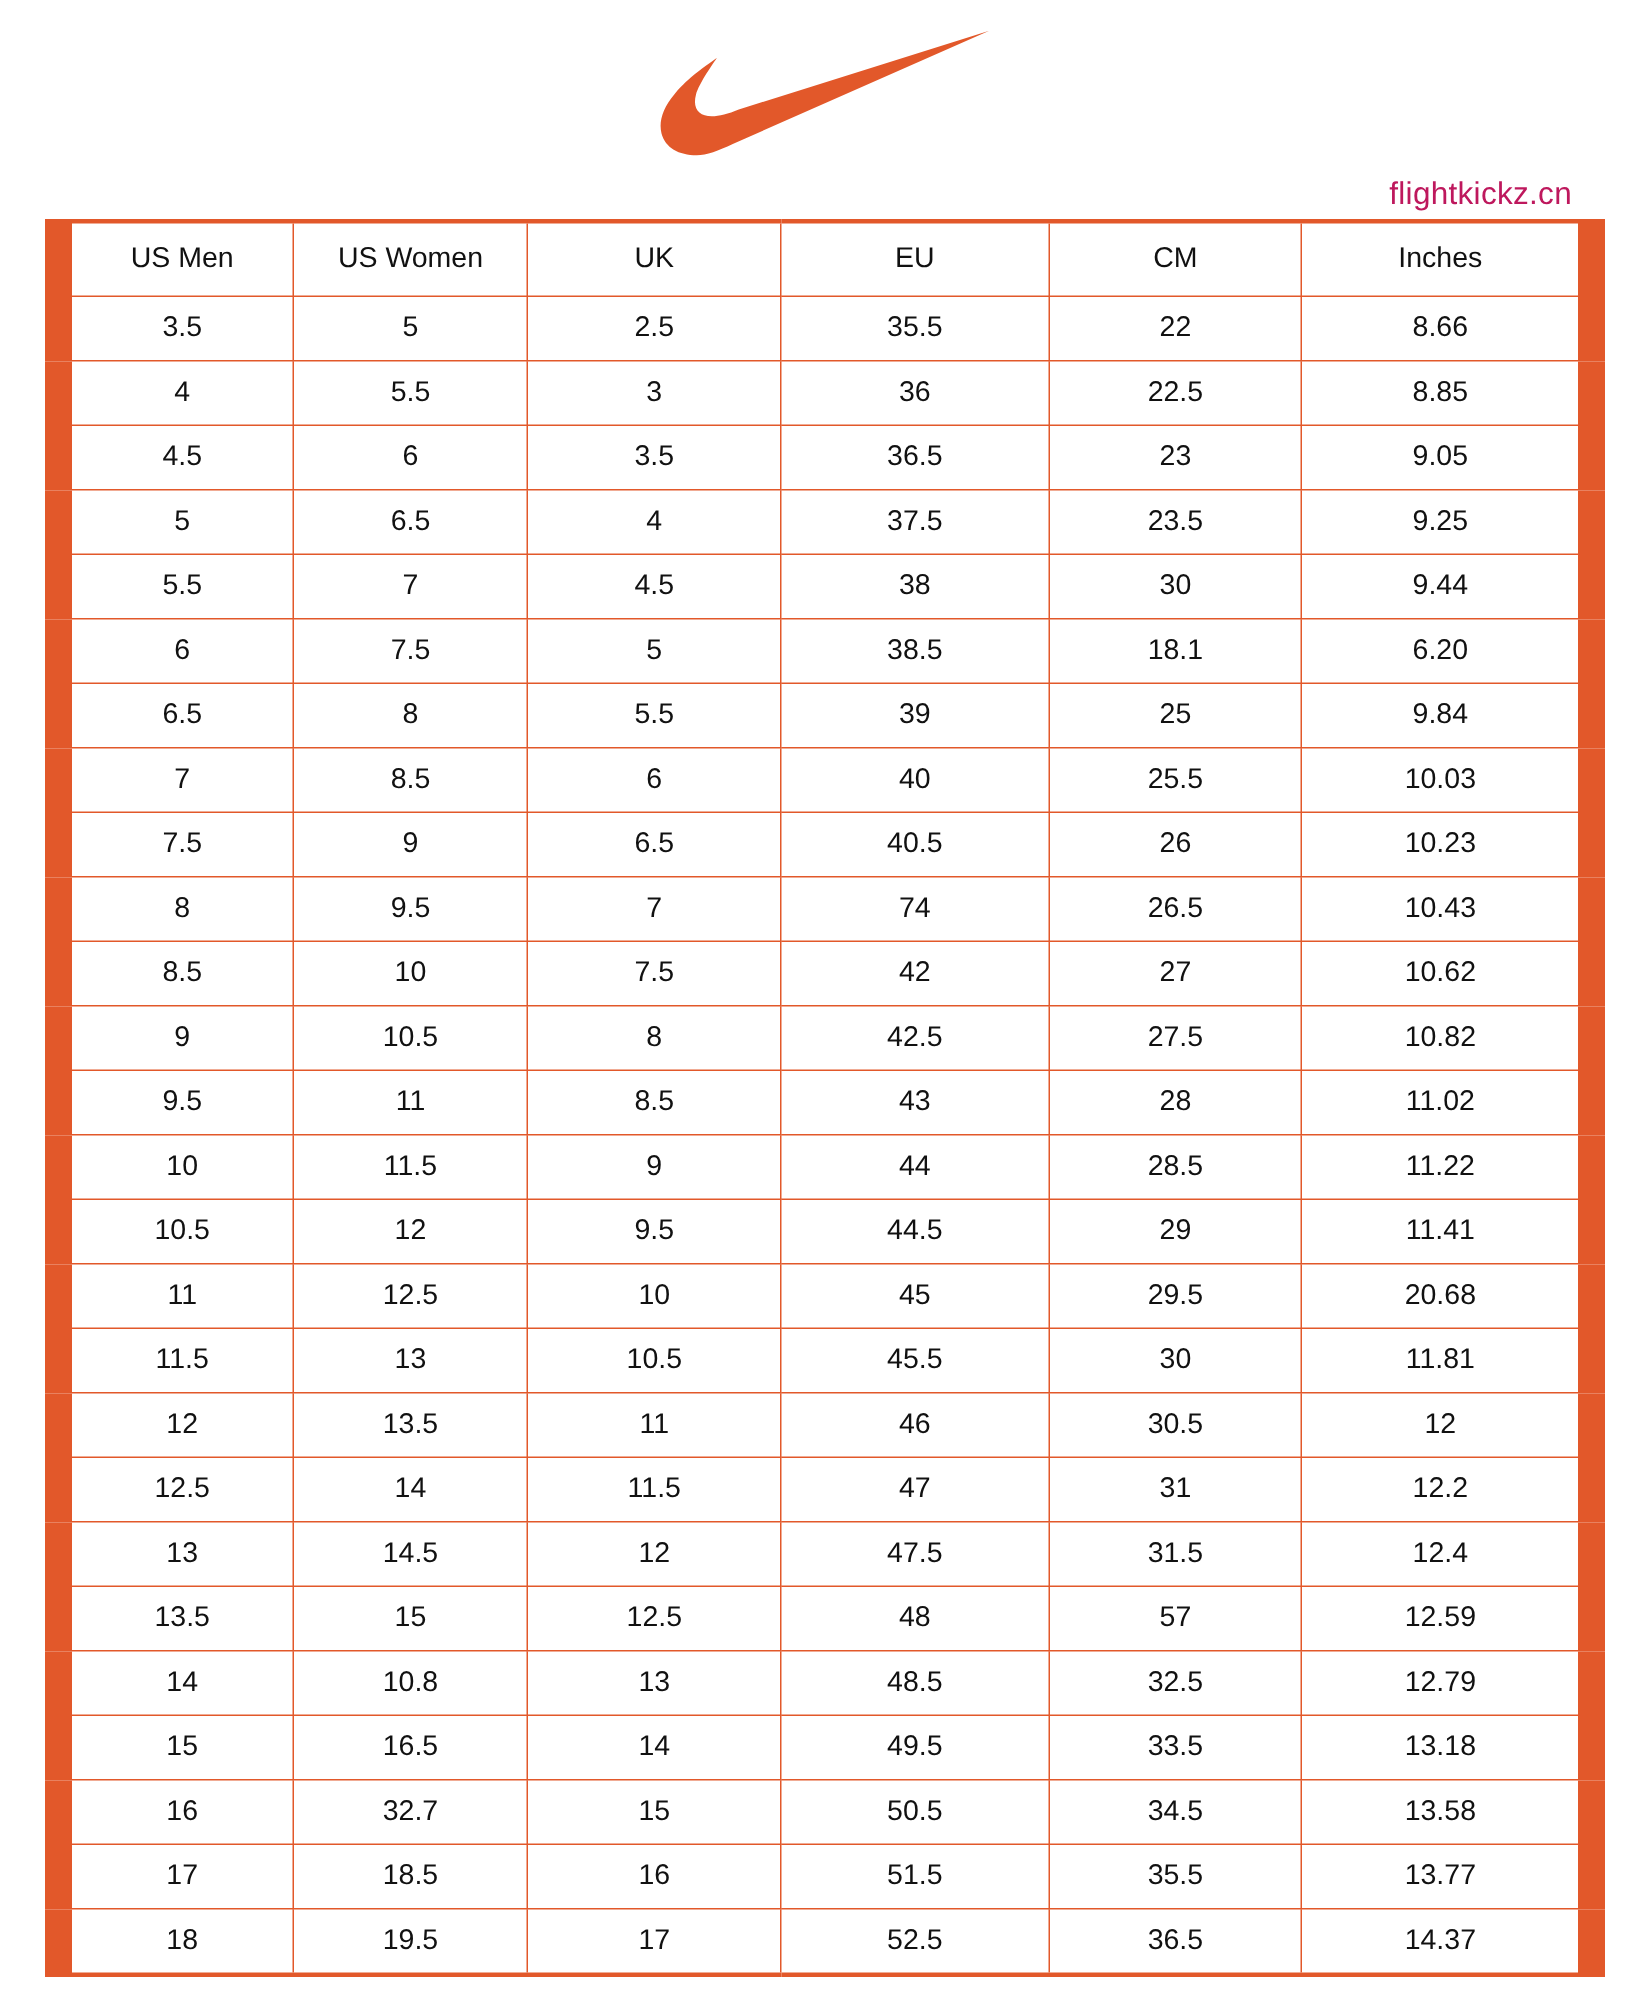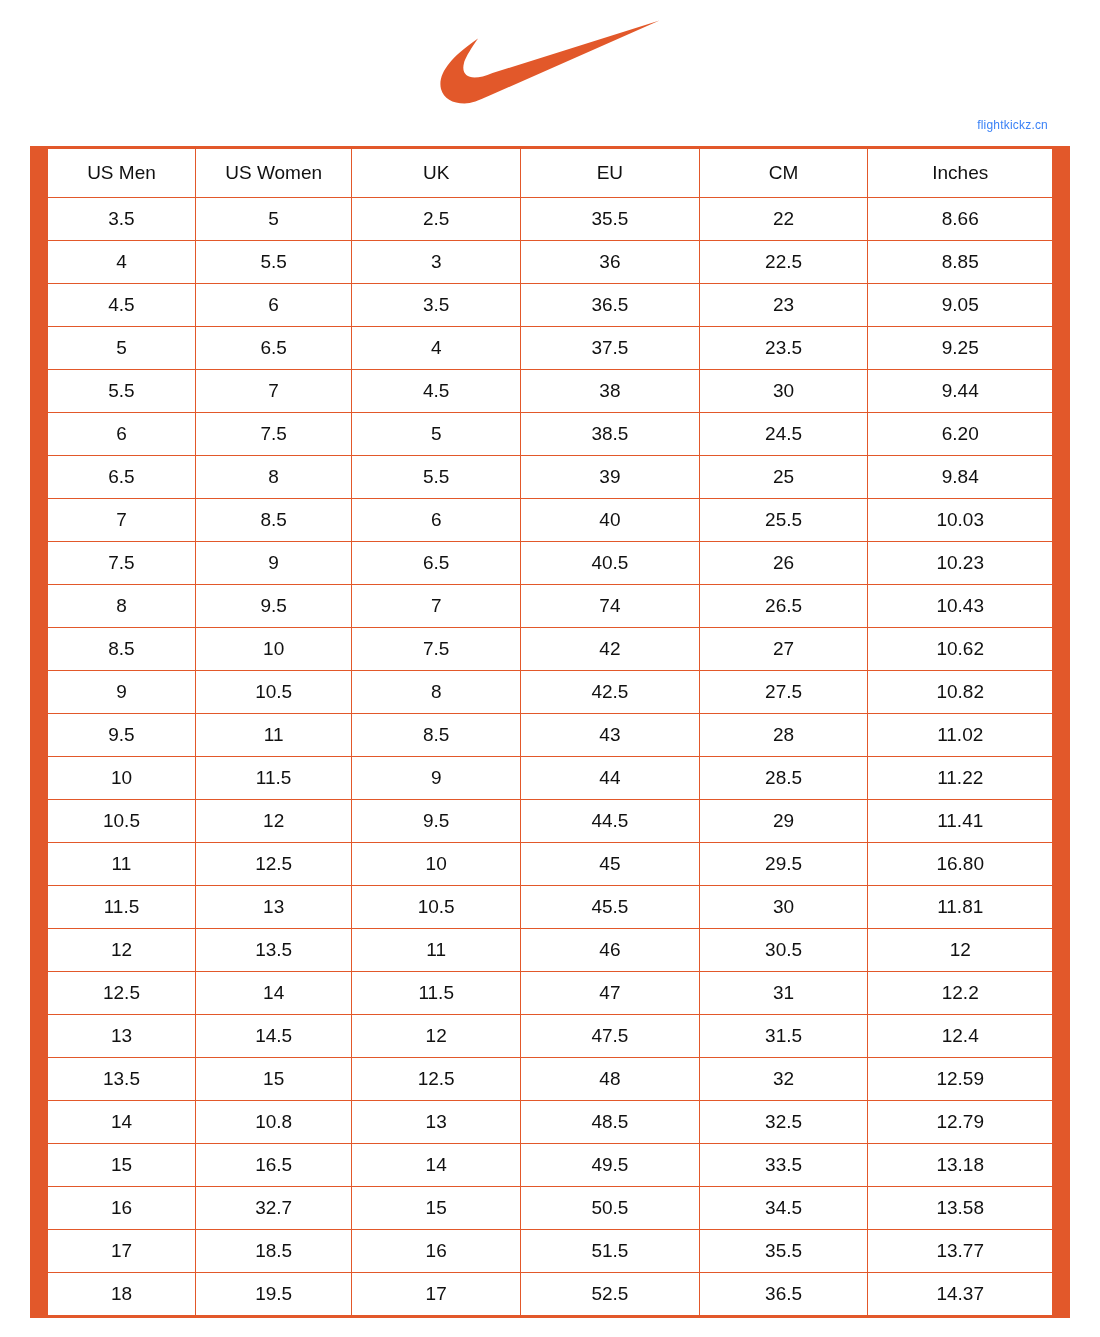--- a/index.html
+++ b/index.html
@@ -30,22 +30,22 @@
     padding-top: 6px;
     box-sizing: border-box;
   }
   .swoosh {
     display: block;
   }
   .watermark {
     position: absolute;
     top: 118px;
     right: 52px;
-    font-size: 12px;
-    color: #3b82f6;
+    font-size: 21px;
+    color: #be185d;
     letter-spacing: 0.2px;
   }
   .table-wrap {
     position: absolute;
     left: 30px;
     top: 146px;
     width: 1040px;
   }
   table.size-table {
     border-collapse: collapse;
@@ -164,21 +164,21 @@
             <td>4.5</td>
             <td>38</td>
             <td>30</td>
             <td>9.44</td>
           </tr>
         <tr>
             <td>6</td>
             <td>7.5</td>
             <td>5</td>
             <td>38.5</td>
-            <td>24.5</td>
+            <td>18.1</td>
             <td>6.20</td>
           </tr>
         <tr>
             <td>6.5</td>
             <td>8</td>
             <td>5.5</td>
             <td>39</td>
             <td>25</td>
             <td>9.84</td>
           </tr>
@@ -245,21 +245,21 @@
             <td>44.5</td>
             <td>29</td>
             <td>11.41</td>
           </tr>
         <tr>
             <td>11</td>
             <td>12.5</td>
             <td>10</td>
             <td>45</td>
             <td>29.5</td>
-            <td>16.80</td>
+            <td>20.68</td>
           </tr>
         <tr>
             <td>11.5</td>
             <td>13</td>
             <td>10.5</td>
             <td>45.5</td>
             <td>30</td>
             <td>11.81</td>
           </tr>
         <tr>
@@ -284,21 +284,21 @@
             <td>12</td>
             <td>47.5</td>
             <td>31.5</td>
             <td>12.4</td>
           </tr>
         <tr>
             <td>13.5</td>
             <td>15</td>
             <td>12.5</td>
             <td>48</td>
-            <td>32</td>
+            <td>57</td>
             <td>12.59</td>
           </tr>
         <tr>
             <td>14</td>
             <td>10.8</td>
             <td>13</td>
             <td>48.5</td>
             <td>32.5</td>
             <td>12.79</td>
           </tr>

